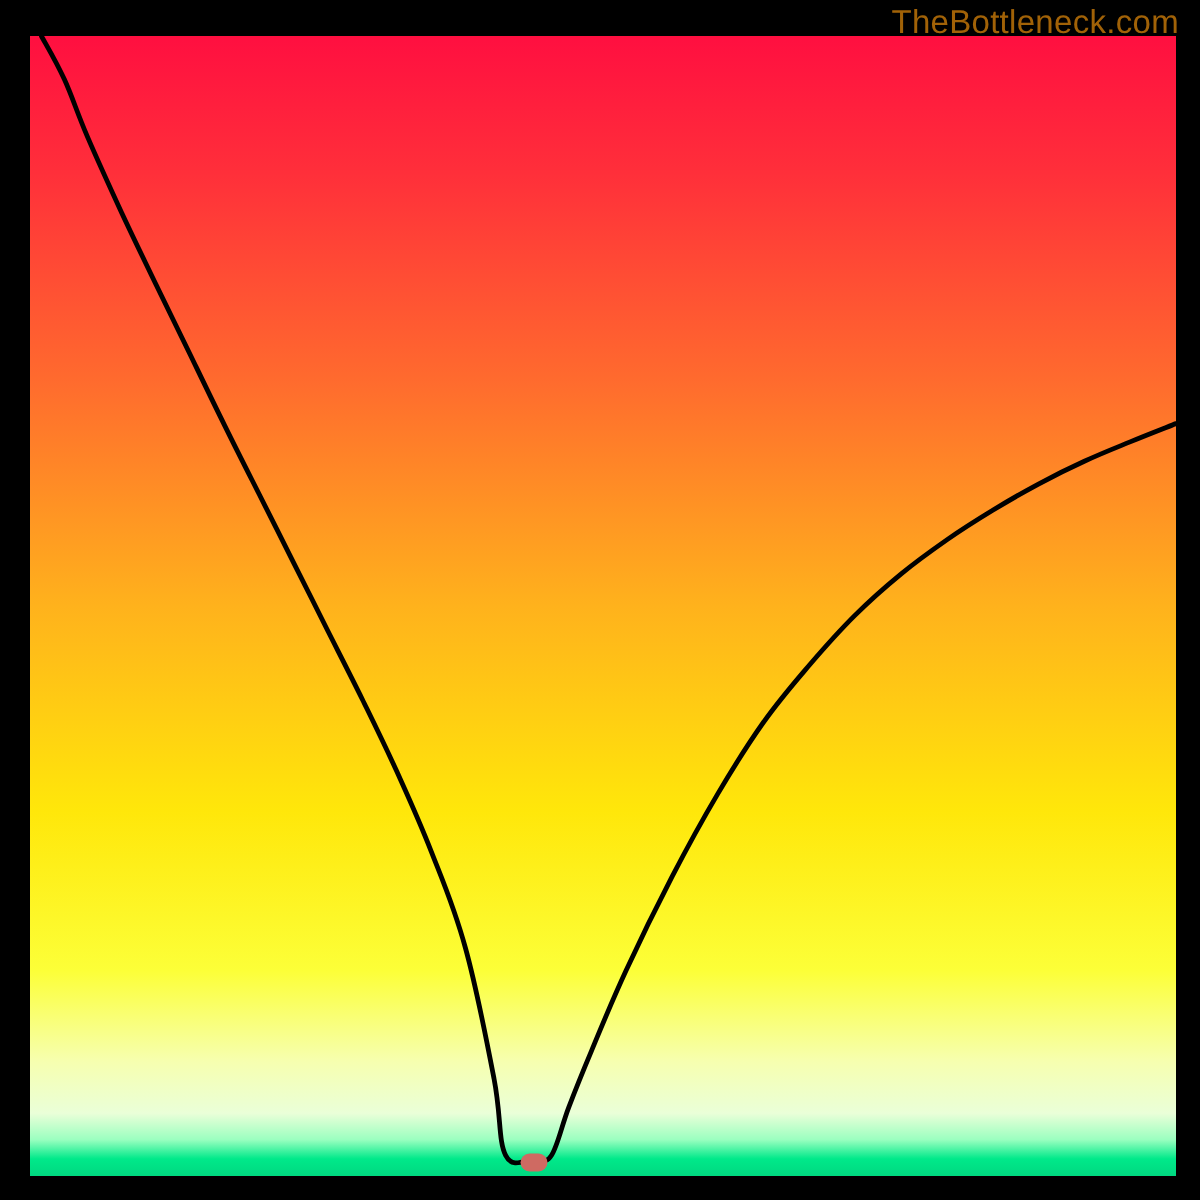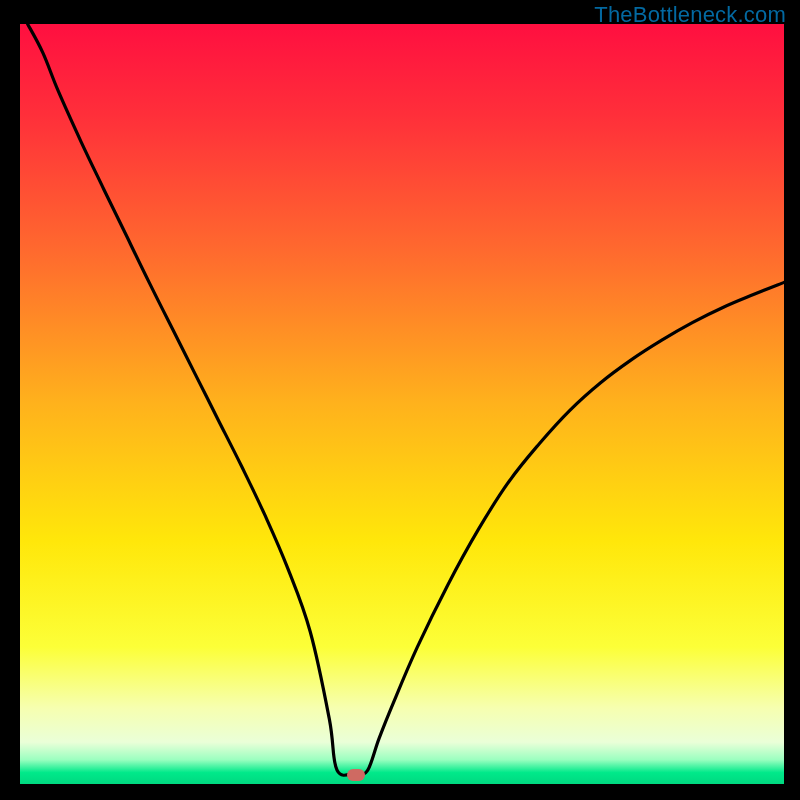--- a/index.html
+++ b/index.html
@@ -16,21 +16,21 @@
     top: 0;
     left: 0;
     width: 800px;
     height: 800px;
     background: #000;
   }
   .watermark {
     position: absolute;
     top: 2px;
     right: 14px;
-    color: #0369a1;
+    color: #a16207;
     font-size: 22px;
     font-weight: 500;
     letter-spacing: 0.2px;
     user-select: none;
   }
   .plot {
     position: absolute;
     left: 20px;
     top: 24px;
     width: 764px;

